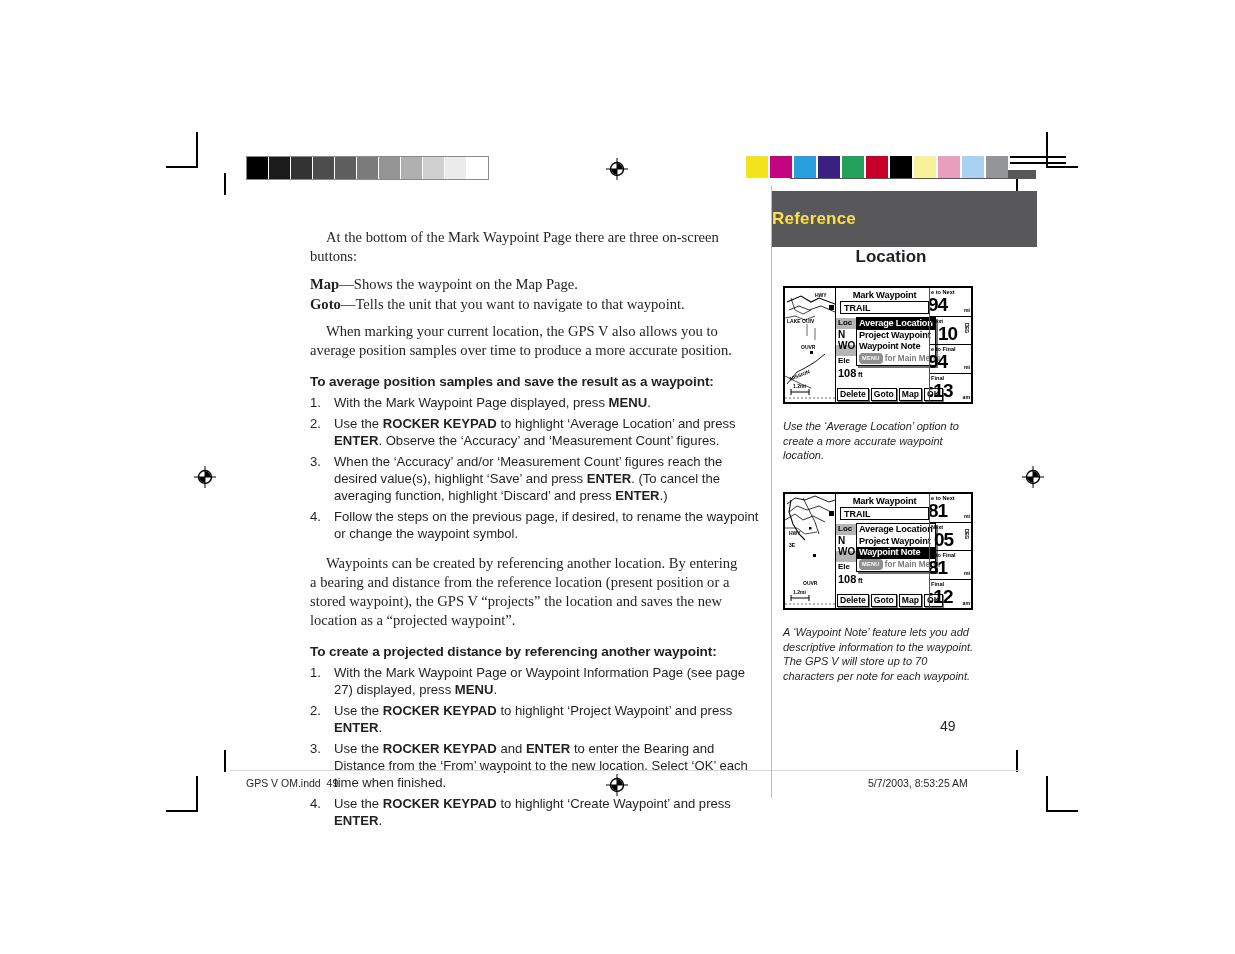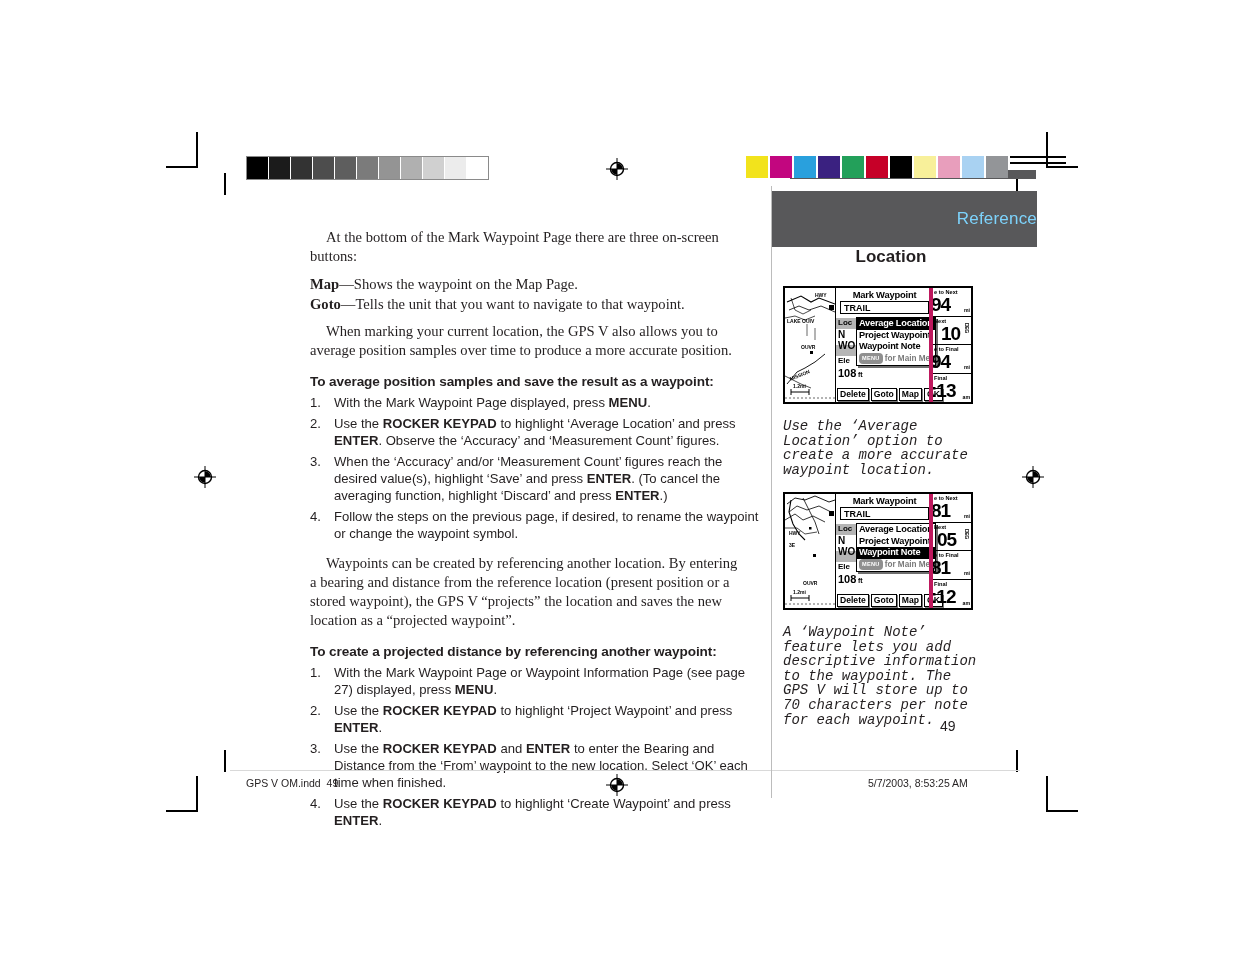--- a/index.html
+++ b/index.html
@@ -58,34 +58,34 @@
   }
   ol.steps li .num{position:absolute;left:0;top:0;width:18px;text-align:left;}
   ol.steps li b{font-weight:bold;}
 
   
   .side-head{
     position:absolute;left:772px;top:191px;width:265px;height:56px;
     background:#58585a;
   }
   .side-head span{
-    display:block;text-align:right;line-height:56px;
-    font-family:"Liberation Sans", sans-serif;font-weight:normal;
-    font-size:17px;color:#7dd3fc;letter-spacing:0.2px;
+    display:block;text-align:left;line-height:56px;
+    font-family:"Liberation Sans", sans-serif;font-weight:bold;
+    font-size:17px;color:#fde047;letter-spacing:0.2px;
   }
   .side-sub{
     position:absolute;left:772px;top:247px;width:238px;
     text-align:center;
     font-family:"Liberation Sans", sans-serif;font-weight:bold;
     font-size:17px;color:#231f20;
   }
   .caption{
     position:absolute;width:196px;
-    font-family:Liberation Mono, monospace;font-style:italic;
-    font-size:14px;line-height:14.6px;color:#231f20;
+    font-family:Liberation Sans, sans-serif;font-style:italic;
+    font-size:11px;line-height:14.6px;color:#231f20;
   }
   .pagenum{
     position:absolute;left:940px;top:718px;width:40px;text-align:left;
     font-family:"Liberation Sans", sans-serif;font-size:14px;color:#231f20;
   }
   .vrule{position:absolute;left:771px;top:186px;width:1px;height:606px;background:#bcbcbc;}
 
   
   .foot{
     position:absolute;font-family:"Liberation Sans", sans-serif;
@@ -104,21 +104,21 @@
     position:absolute;left:0;top:0;width:50px;height:114px;
     background:#ffffff;border-right:1px solid #000;overflow:hidden;
   }
   .gps .maparea svg{position:absolute;left:0;top:0;}
   .maplabel{
     position:absolute;font-family:"Liberation Sans", sans-serif;
     font-size:5px;color:#000;font-weight:bold;white-space:nowrap;
   }
   .gps .datacol{
     position:absolute;right:0;top:0;width:42px;height:114px;
-    border-left:4px solid #be185d;box-sizing:border-box;
+    border-left:1px solid #be185d;box-sizing:border-box;
   }
   .dfield{
     position:relative;height:28.5px;border-bottom:1px solid #000;
     box-sizing:border-box;overflow:hidden;
   }
   .dfield:last-child{border-bottom:none;}
   .dlabel{
     position:absolute;left:1px;top:1px;font-size:5.6px;font-weight:bold;
     color:#000;white-space:nowrap;
   }

